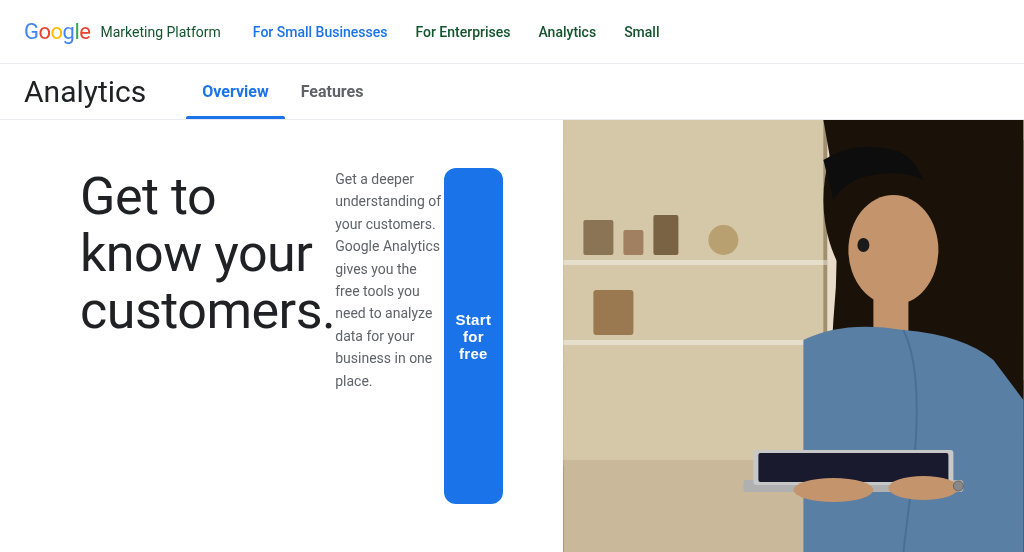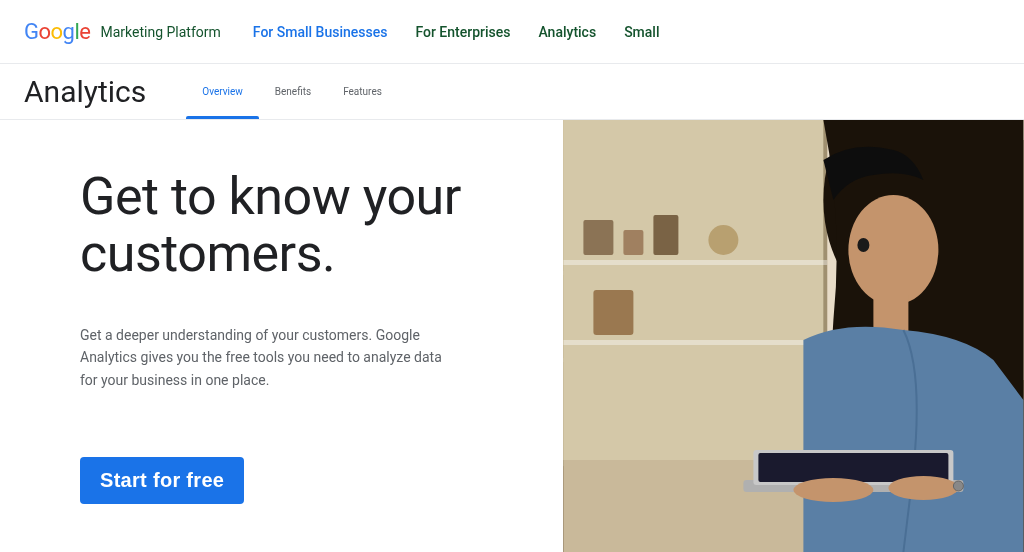--- a/index.html
+++ b/index.html
@@ -68,29 +68,29 @@
       font-weight: 400;
       margin-right: 40px;
     }
     .sub-nav-tabs {
       display: flex;
       gap: 0;
       height: 100%;
       align-items: center;
     }
     .sub-nav-tab {
-      font-size: 10px;
+      font-size: 16px;
       color: #5f6368;
       padding: 0 16px;
       height: 100%;
       display: flex;
       align-items: center;
       cursor: pointer;
       position: relative;
-      font-weight: 400;
+      font-weight: 700;
       text-decoration: none;
     }
     .sub-nav-tab.active {
       color: #1a73e8;
     }
     .sub-nav-tab.active::after {
       content: '';
       position: absolute;
       bottom: 0;
       left: 0;
@@ -104,22 +104,22 @@
     .hero {
       display: flex;
       height: calc(552px - 64px - 56px);
       position: relative;
       overflow: hidden;
     }
     .hero-content {
       flex: 0 0 55%;
       padding: 48px 60px 48px 80px;
       display: flex;
-      flex-direction: column;
-      justify-content: space-between;
+      flex-direction: row;
+      justify-content: flex-start;
       z-index: 1;
     }
     .hero-headline {
       font-size: 52px;
       font-weight: 400;
       color: #202124;
       line-height: 1.1;
       margin-bottom: 24px;
       letter-spacing: -0.5px;
     }
@@ -127,24 +127,24 @@
       font-size: 14px;
       color: #5f6368;
       line-height: 1.6;
       margin-bottom: 48px;
       max-width: 380px;
     }
     .cta-button {
       display: inline-block;
       background: #1a73e8;
       color: #fff;
-      font-size: 20px;
+      font-size: 15px;
       font-weight: 600;
-      padding: 12px 20px;
-      border-radius: 4px;
+      padding: 12px 12px;
+      border-radius: 12px;
       border: none;
       cursor: pointer;
       letter-spacing: 0.3px;
       width: fit-content;
     }
 
     
     .hero-image {
       flex: 0 0 45%;
       position: relative;
@@ -222,21 +222,20 @@
     <a class="top-nav-link">For Enterprises</a>
     <a class="top-nav-link">Analytics</a>
     <a class="top-nav-link">Small</a>
   </div>
 </nav>
 
 <nav class="sub-nav">
   <span class="product-title">Analytics</span>
   <div class="sub-nav-tabs">
     <a class="sub-nav-tab active">Overview</a>
-    <a class="sub-nav-tab">Benefits</a>
     <a class="sub-nav-tab">Features</a>
   </div>
 </nav>
 
 <section class="hero">
   <div class="hero-content">
     <h1 class="hero-headline">Get to know your customers.</h1>
     <p class="hero-description">Get a deeper understanding of your customers. Google Analytics gives you the free tools you need to analyze data for your business in one place.</p>
     <button class="cta-button">Start for free</button>
   </div>

